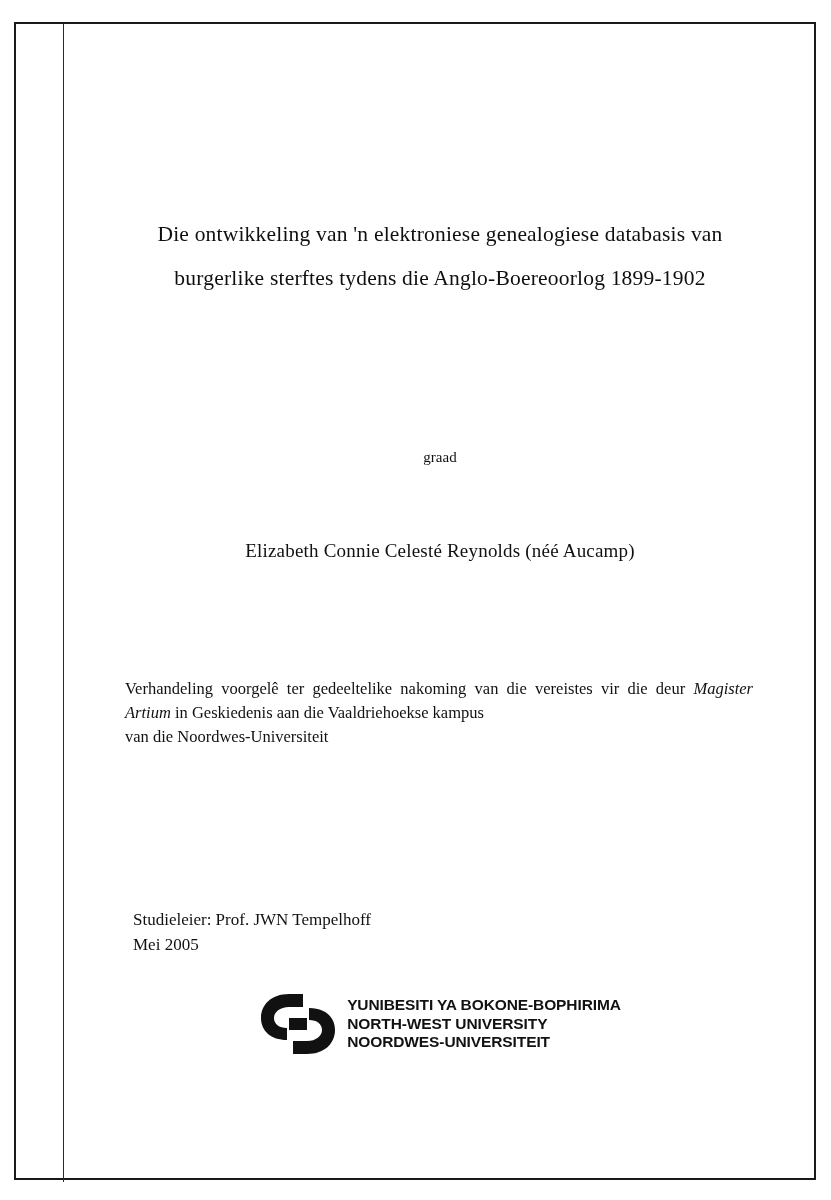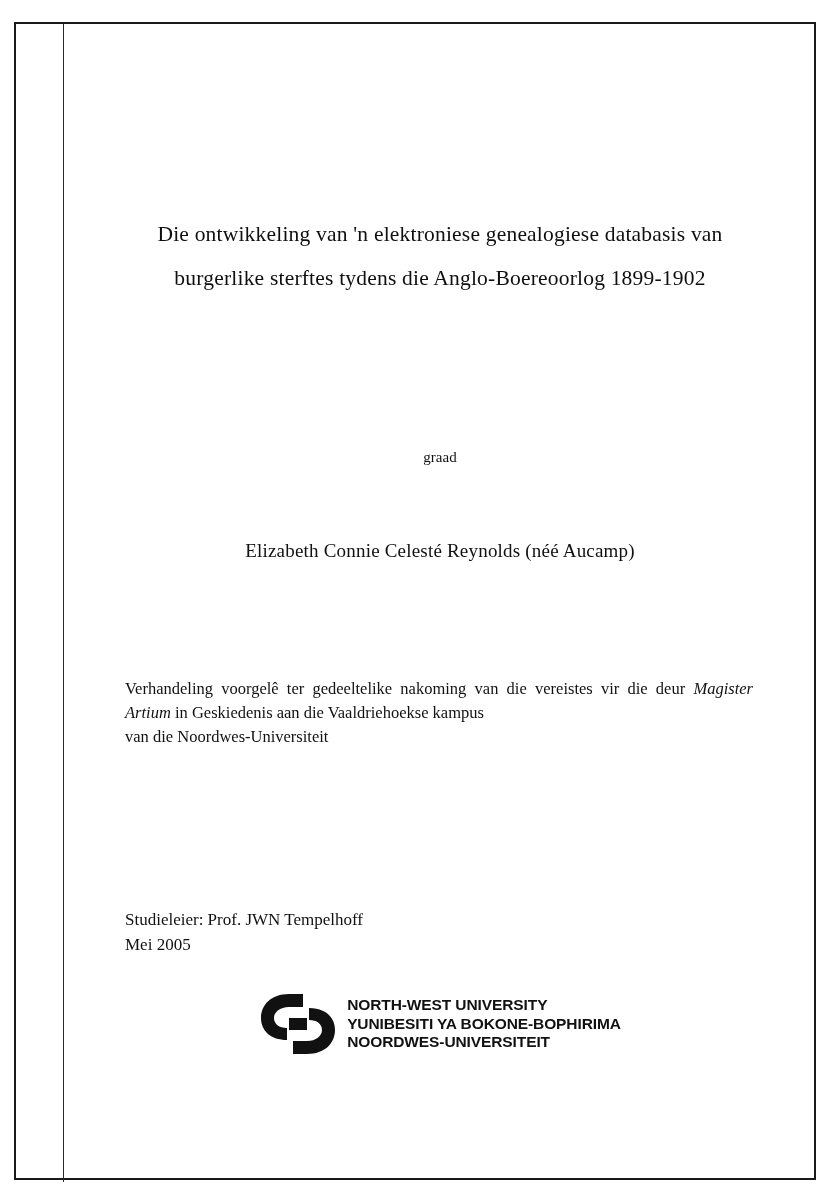--- a/index.html
+++ b/index.html
@@ -87,21 +87,21 @@
   }
   .statement .line3 {
     text-align: left;
   }
   .statement em {
     font-style: italic;
   }
   .supervisor {
     position: absolute;
     top: 885px;
-    left: 5px;
+    left: 13px;
     width: 500px;
     font-size: 17px;
     line-height: 25px;
     text-align: left;
   }
   .logo-wrap {
     position: absolute;
     top: 968px;
     left: 0;
     width: 640px;
@@ -157,20 +157,20 @@
     </div>
 
     <div class="logo-wrap">
       <svg class="logo-mark" viewBox="0 0 78 68">
         <path d="M30 4 C12 4 2 15 2 28 C2 41 12 50 28 50 L28 38 C20 38 15 34 15 28 C15 22 21 17 30 17 L44 17 L44 4 Z" fill="#111111"></path>
         <path d="M48 64 C66 64 76 53 76 40 C76 27 66 18 50 18 L50 30 C58 30 63 34 63 40 C63 46 57 51 48 51 L34 51 L34 64 Z" fill="#111111"></path>
         <rect x="28" y="26" width="22" height="16" fill="#ffffff"></rect>
         <rect x="30" y="28" width="18" height="12" fill="#111111"></rect>
       </svg>
       <div class="logo-text">
+        <div>YUNIBESITI YA BOKONE-BOPHIRIMA</div>
         <div>NORTH-WEST UNIVERSITY</div>
-        <div>YUNIBESITI YA BOKONE-BOPHIRIMA</div>
         <div>NOORDWES-UNIVERSITEIT</div>
       </div>
     </div>
 
   </div>
 </div>
 
 </body></html>

